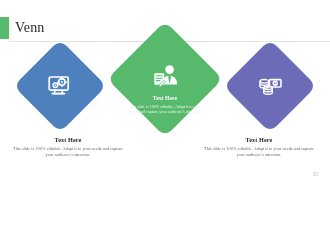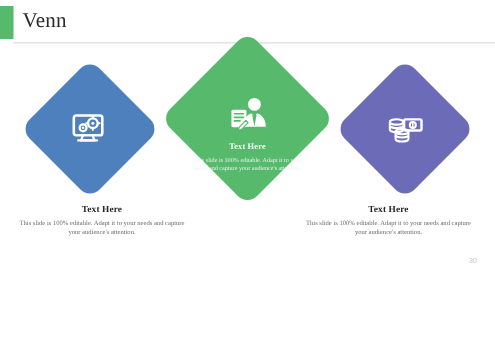--- a/index.html
+++ b/index.html
@@ -12,21 +12,21 @@
     height: 186px;
     position: relative;
     overflow: hidden;
     font-family: "Liberation Serif", "DejaVu Serif", serif;
   }
 
   
   .header {
     position: absolute;
     left: 0;
-    top: 4px;
+    top: 17px;
     width: 300px;
     height: 25px;
   }
   .header-accent {
     position: absolute;
     left: 0;
     top: 0;
     width: 9px;
     height: 22px;
     background: #56b96c;

